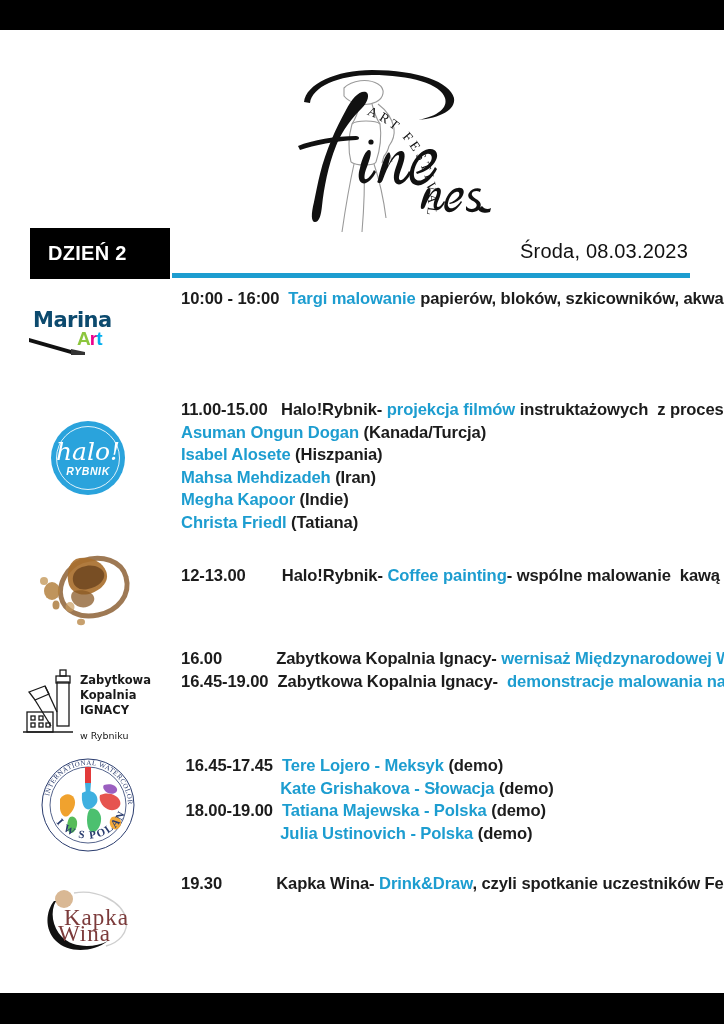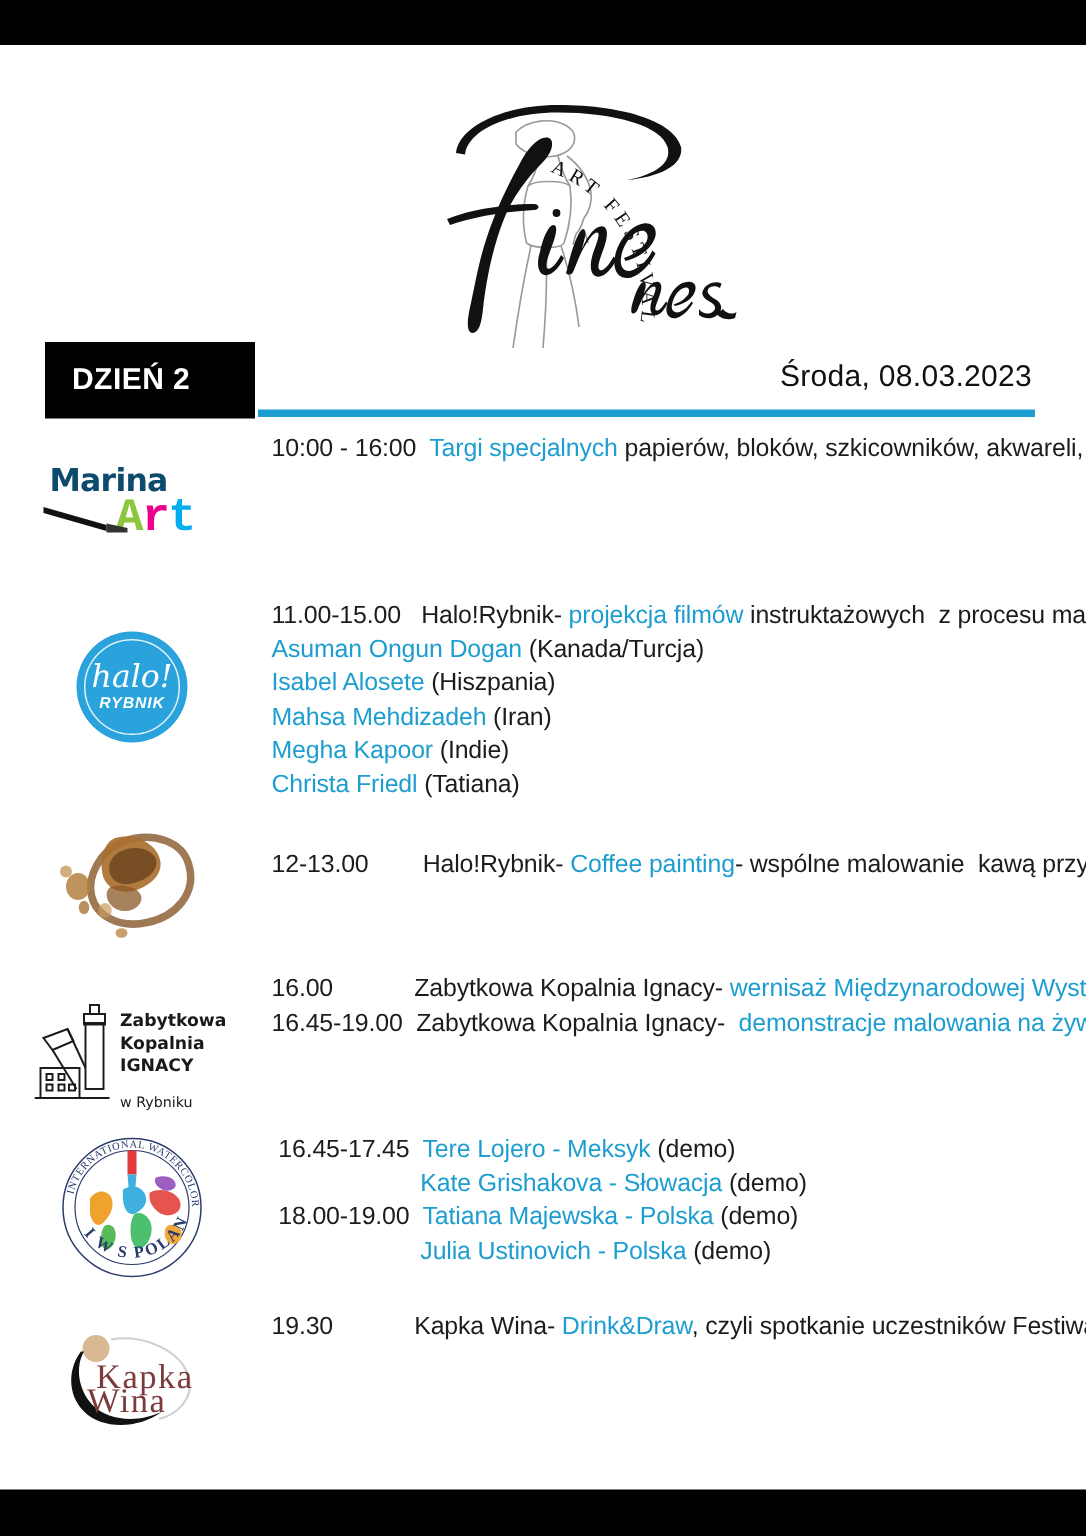--- a/index.html
+++ b/index.html
@@ -66,39 +66,39 @@
 
   
   .marina { width:126px; height:62px; position:relative; }
   .marina .m-text {
     position:absolute; left:8px; top:4px;
     font-size:21px; font-weight:bold; color:#0c4a6e;
     font-family:"DejaVu Sans", sans-serif; letter-spacing:-0.5px;
   }
   .marina .a-text {
     position:absolute; left:52px; top:24px;
-    font-size:31px; font-weight:bold; letter-spacing:-1px;
-    font-family:Liberation Mono, monospace;
+    font-size:19px; font-weight:bold; letter-spacing:-1px;
+    font-family:Liberation Sans, sans-serif;
   }
   .marina .a-text .c1{color:#8cc63e;} .marina .a-text .c2{color:#ec008c;} .marina .a-text .c3{color:#00aeef;}
   .marina .brush { position:absolute; left:2px; top:30px; width:70px; height:24px; }
 
   
   .halo {
     width:74px; height:74px; border-radius:50%;
     background:#2aa3dc; position:relative;
     display:flex; flex-direction:column; align-items:center; justify-content:center;
   }
   .halo::after{
     content:""; position:absolute; left:5px; top:5px; right:5px; bottom:5px;
     border:1px solid rgba(255,255,255,.85); border-radius:50%;
   }
   .halo .h1 {
     font-family:"DejaVu Serif", serif; font-style:italic;
-    color:#fff; font-size:21px; line-height:1; margin-bottom:1px; z-index:1;
+    color:#fff; font-size:25px; line-height:1; margin-bottom:1px; z-index:1;
   }
   .halo .h2 { color:#fff; font-size:10.5px; font-weight:bold; letter-spacing:.6px; z-index:1;font-style:italic; }
 
   
   .coffee { width:104px; height:84px; }
 
   
   .kopalnia { width:130px; height:72px; position:relative; display:flex; }
   .kopalnia .kp-art { width:52px; height:72px; }
   .kopalnia .kp-txt {
@@ -108,21 +108,21 @@
   }
   .kopalnia .kp-sub { font-size:9.5px; font-weight:normal; margin-top:12px; }
 
   
   .iws { width:100px; height:100px; }
 
   
   .kapka { width:116px; height:80px; }
 
   
-  .tline { white-space:pre; }
+  .tline { white-space:pre;font-weight:bold; }
 </style>
 </head>
 <body>
 
 <div class="poster">
 
   <div class="bar-top"></div>
   <div class="bar-bottom"></div>
 
   <div class="logo-wrap">
@@ -199,21 +199,21 @@
         <div class="marina logo-box">
           <div class="m-text">Marina</div>
           <div class="a-text"><span class="c1">A</span><span class="c2">r</span><span class="c3">t</span></div>
           <svg class="brush" viewBox="0 0 70 24">
             <path d="M2 4 L44 16 L44 20 L2 8 Z" fill="#111"></path>
             <path d="M44 15 L58 18 L58 21 L44 21 Z" fill="#333"></path>
           </svg>
         </div>
       </div>
       <div class="event-text">
-          <div class="indent1"><span class=" tline">10:00 - 16:00  </span><span class="accent tline">Targi specjalnych</span><span class=" tline"> papierów, bloków, szkicowników, akwareli, pędzli i innych materiałów malarskich oraz urban sketchingowych na deptaku ul. Sobieskiego oraz w Marina Art.</span></div>
+          <div class="indent1"><span class=" tline">10:00 - 16:00  </span><span class="accent tline">Targi malowanie</span><span class=" tline"> papierów, bloków, szkicowników, akwareli, pędzli i innych materiałów malarskich oraz urban sketchingowych na deptaku ul. Sobieskiego oraz w Marina Art.</span></div>
         </div>
     </div>
 
     <div class="event" style="height:166px;">
       <div class="event-logo" style="top:22px;">
         <div class="halo logo-box">
           <div class="h1">halo!</div>
           <div class="h2">RYBNIK</div>
         </div>
       </div>

